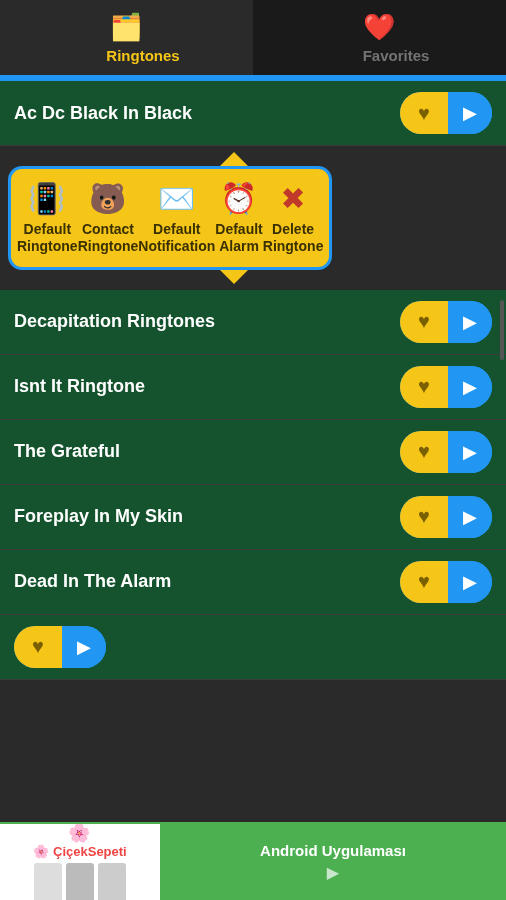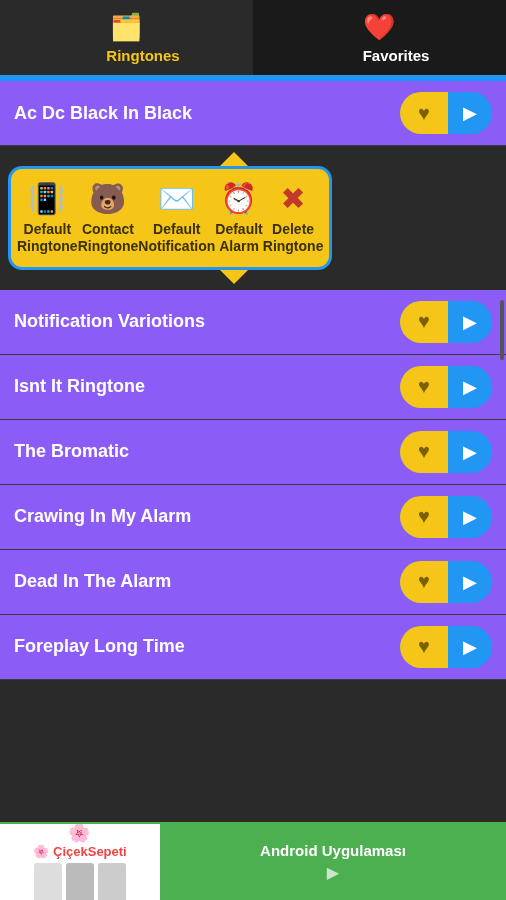--- a/index.html
+++ b/index.html
@@ -35,40 +35,40 @@
     }
     .tab-icon {
       font-size: 26px;
     }
     .tab-label {
       font-size: 15px;
       font-weight: bold;
       margin-left: 33px;
     }
     .tab-item.active .tab-label { color: #f5c518; }
-    .tab-item.inactive .tab-label { color: #ffffff; }
+    .tab-item.inactive .tab-label { color: #737373; }
     .tab-icon-ringtones { color: #f5c518; }
     .tab-icon-favorites { color: #f5c518; }
 
     
     .blue-bar {
       width: 100%;
       height: 6px;
       background: #2196F3;
     }
 
     
     .song-row {
       display: flex;
       align-items: center;
       justify-content: space-between;
       padding: 0 14px;
       height: 65px;
       border-bottom: 1px solid #3a3a3a;
-      background: #8b5cf6;
+      background: #14532d;
     }
     .song-title {
       font-size: 18px;
       font-weight: bold;
       color: #ffffff;
     }
     .action-buttons {
       display: flex;
       align-items: center;
       background: #2196F3;
@@ -269,61 +269,60 @@
         <span class="popup-action-icon" style="color:#c0392b;">✖</span>
         <span class="popup-action-label">Delete<br>Ringtone</span>
       </div>
     </div>
 
   </div>
   <div class="popup-arrow-down"></div>
 </div>
 
 <div class="song-row">
-  <span class="song-title">Notification Variotions</span>
+  <span class="song-title">Decapitation Ringtones</span>
   <div class="action-buttons">
     <div class="btn-heart">♥</div>
     <div class="btn-play">▶</div>
   </div>
 </div>
 
 <div class="song-row">
   <span class="song-title">Isnt It Ringtone</span>
   <div class="action-buttons">
     <div class="btn-heart">♥</div>
     <div class="btn-play">▶</div>
   </div>
 </div>
 
 <div class="song-row">
-  <span class="song-title">The Bromatic</span>
-  <div class="action-buttons">
-    <div class="btn-heart">♥</div>
-    <div class="btn-play">▶</div>
-  </div>
-</div>
-
-<div class="song-row">
-  <span class="song-title">Crawing In My Alarm</span>
+  <span class="song-title">The Grateful</span>
+  <div class="action-buttons">
+    <div class="btn-heart">♥</div>
+    <div class="btn-play">▶</div>
+  </div>
+</div>
+
+<div class="song-row">
+  <span class="song-title">Foreplay In My Skin</span>
   <div class="action-buttons">
     <div class="btn-heart">♥</div>
     <div class="btn-play">▶</div>
   </div>
 </div>
 
 <div class="song-row">
   <span class="song-title">Dead In The Alarm</span>
   <div class="action-buttons">
     <div class="btn-heart">♥</div>
     <div class="btn-play">▶</div>
   </div>
 </div>
 
 <div class="song-row">
-  <span class="song-title">Foreplay Long Time</span>
   <div class="action-buttons">
     <div class="btn-heart">♥</div>
     <div class="btn-play">▶</div>
   </div>
 </div>
 
 <div class="scroll-hint"></div>
 
 <div class="ad-banner">
   <div class="ad-left">

